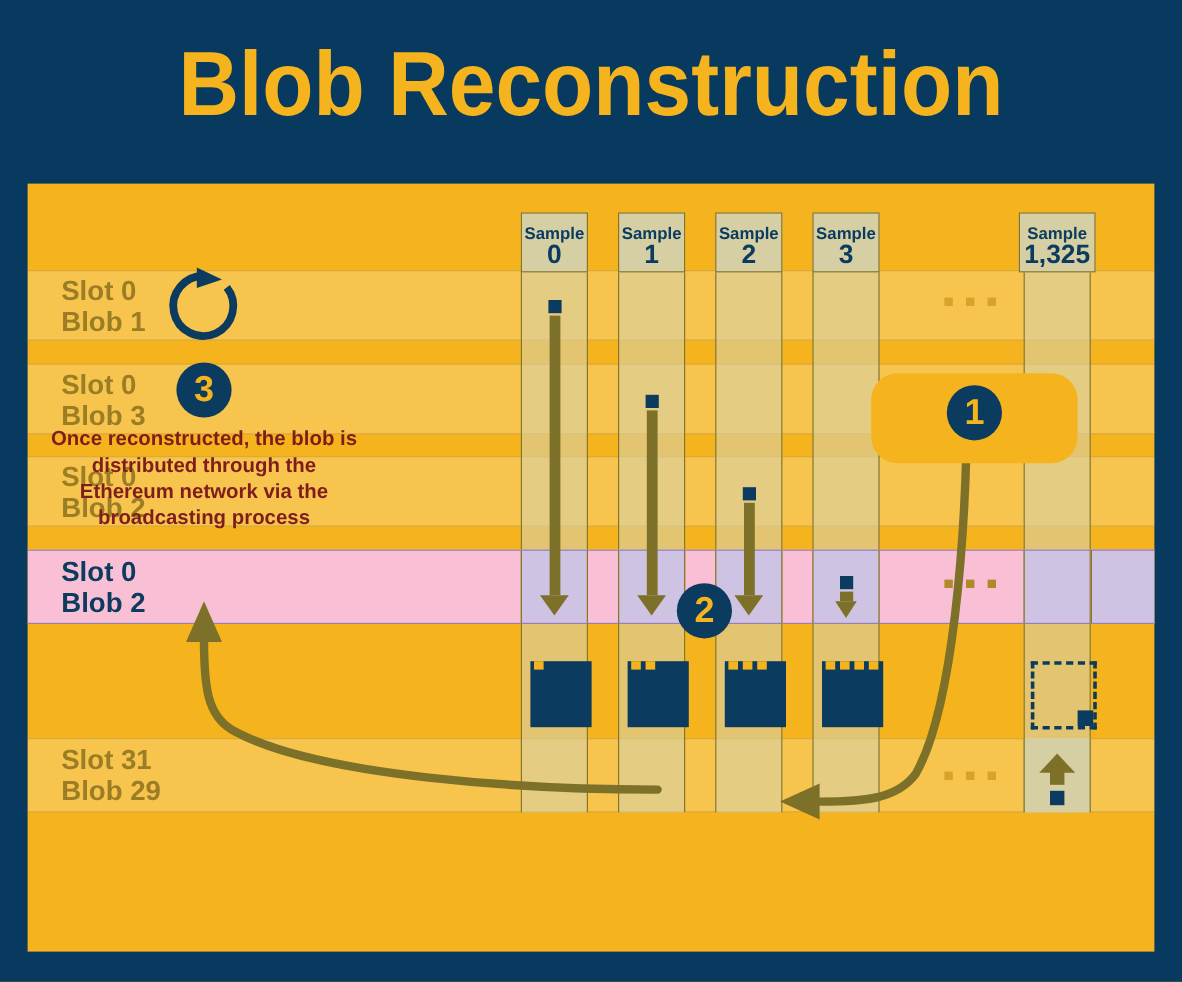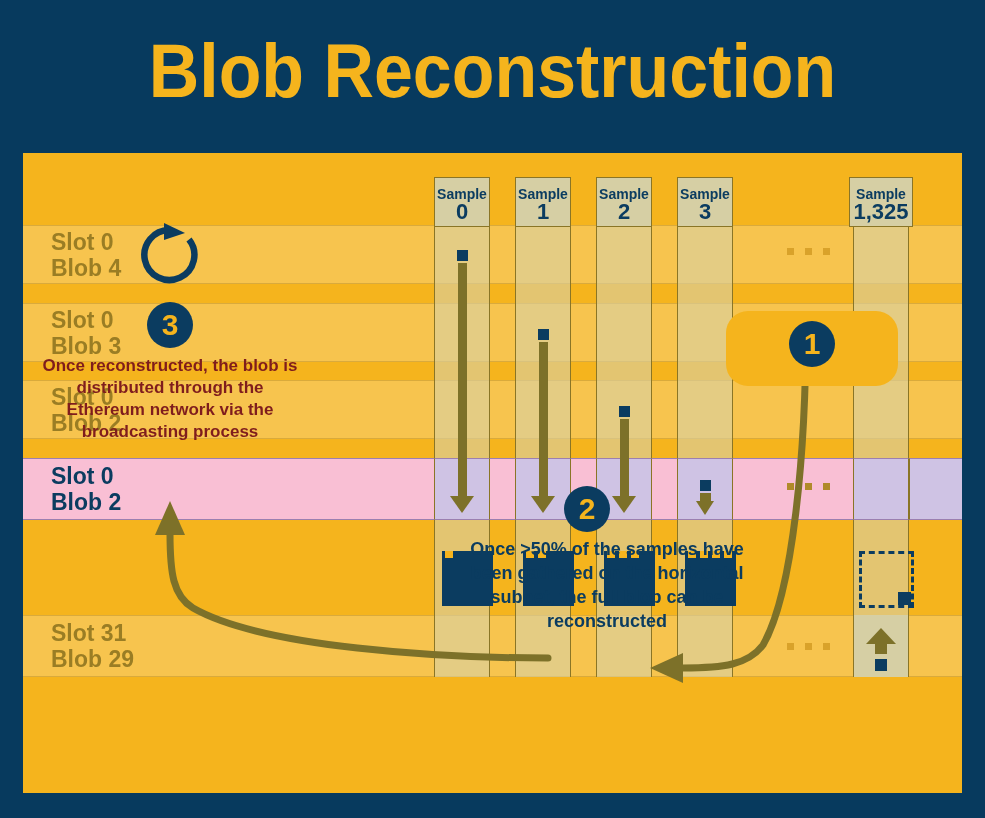--- a/index.html
+++ b/index.html
@@ -183,21 +183,21 @@
     <div class="grid">
 
       <div class="rowband" style="left:0; top:72px; width:939px; height:59px;"></div>
       <div class="rowband" style="left:0; top:150px; width:939px; height:59px;"></div>
       <div class="rowband" style="left:0; top:227px; width:939px; height:59px;"></div>
       <div class="rowband highlight" style="left:0; top:305px; width:939px; height:62px;"></div>
       <div class="rowband" style="left:0; top:462px; width:939px; height:62px;"></div>
 
       <div class="rowlabel" style="left:14px; top:72px; width:290px; height:59px;">
         <span>Slot 0</span>
-        <span>Blob 4</span>
+        <span>Blob 1</span>
       </div>
       <div class="rowlabel" style="left:14px; top:150px; width:290px; height:59px;">
         <span>Slot 0</span>
         <span>Blob 3</span>
       </div>
       <div class="rowlabel" style="left:14px; top:227px; width:290px; height:59px;">
         <span>Slot 0</span>
         <span>Blob 2</span>
       </div>
       <div class="rowlabel highlight" style="left:14px; top:305px; width:290px; height:62px;">
@@ -324,21 +324,20 @@
 
       <div class="callout" style="left:703px; top:158px; width:172px;">
         <div class="badge-wrap">
           <div class="badge">1</div>
         </div>
       </div>
 
       <div class="badge-float" style="left:541px; top:333px;">
         <div class="badge">2</div>
       </div>
-      <div class="step2txt" style="left:444px; top:384px;">Once &gt;50% of the samples have been gathered on the horizontal subnet, the full blob can be reconstructed</div>
 
     </div>
 
     <div class="step3" style="left:17px; top:67px;">
       <div class="loopicon">
         <svg width="70" height="70" viewBox="0 0 70 70">
           <path d="M 35 10 A 25 25 0 1 0 54 19.5" fill="none" stroke="#0b3c60" stroke-width="6.5" stroke-linecap="butt"></path>
           <polygon points="29,3 50,13 29,20" fill="#0b3c60"></polygon>
         </svg>
       </div>

